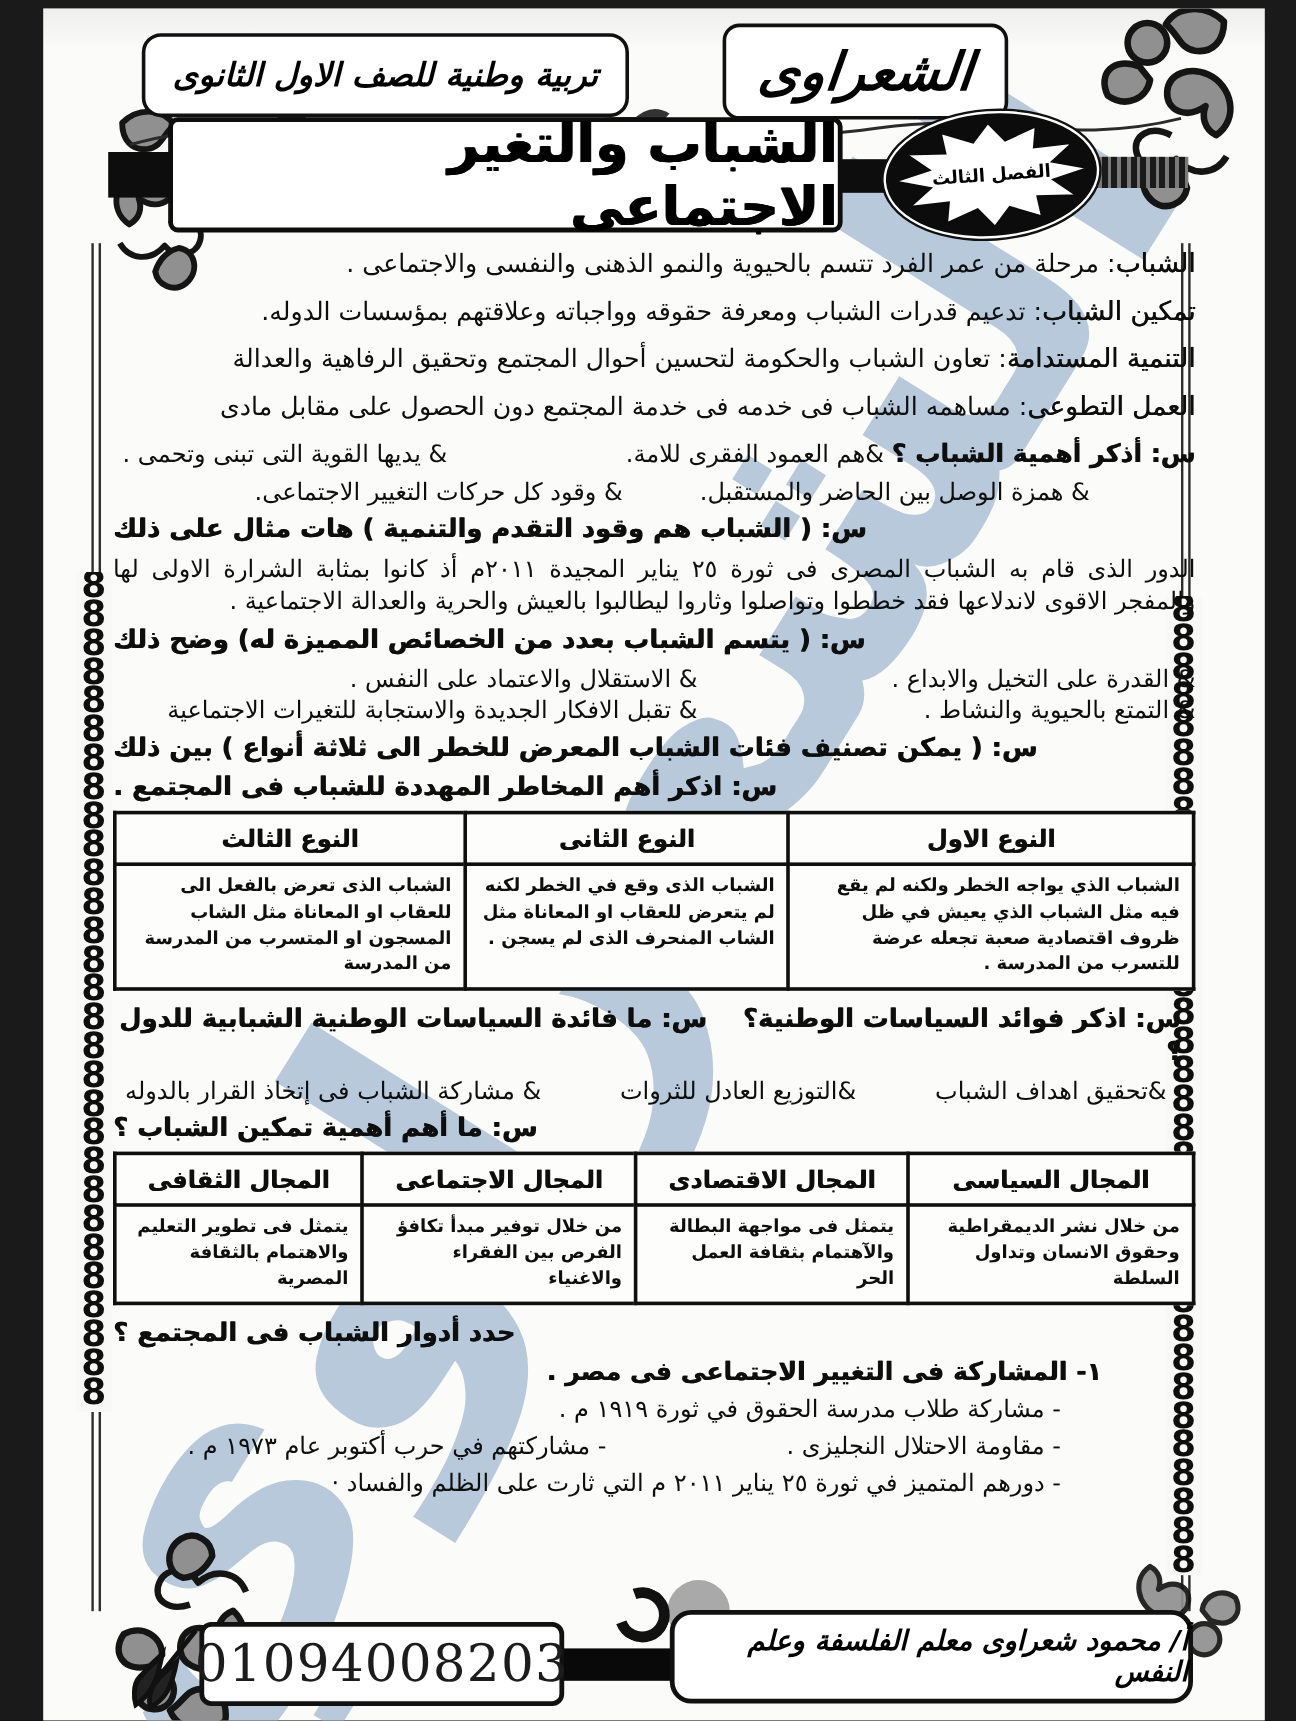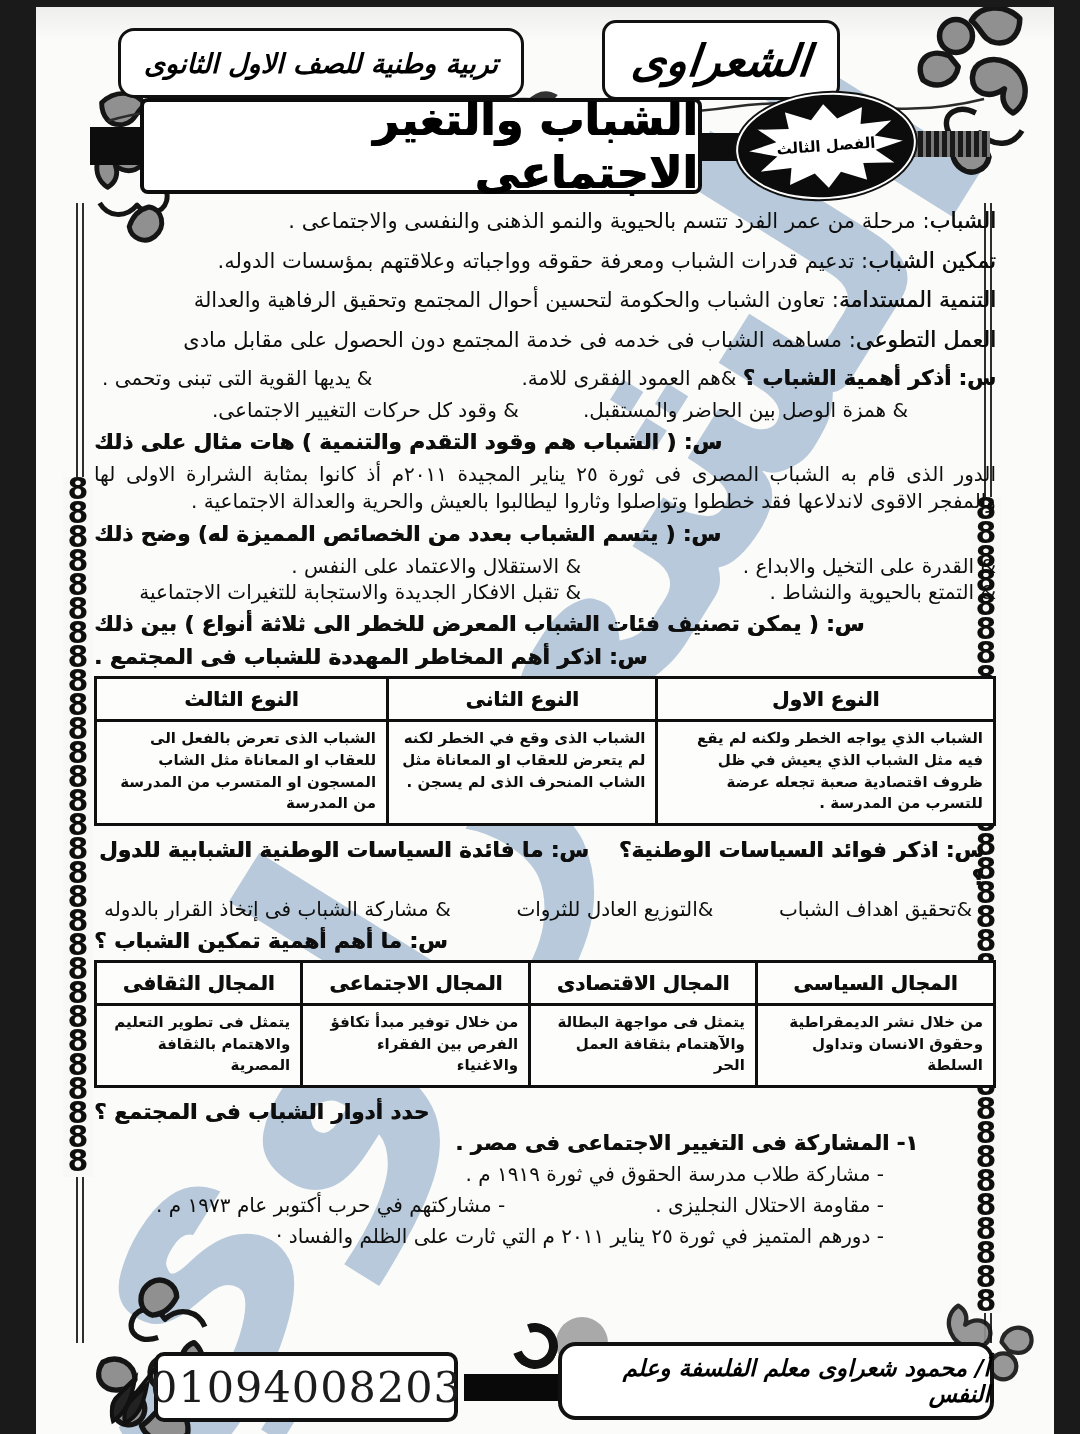--- a/index.html
+++ b/index.html
@@ -70,21 +70,21 @@
   .tbl { width:100%; border-collapse:collapse; margin:5px 0 10px; background:#fdfdfb; }
   .tbl th,.tbl td { border:3px solid #0f0f0f; }
   .tbl th { font-size:20px; font-weight:bold; padding:8px 6px; text-align:center; text-shadow:.5px 0 #111; }
   .tbl td { font-size:15px; font-weight:bold; padding:6px 10px; text-align:right; line-height:1.45; vertical-align:top; }
   #risk-table td { height:104px; } #domain-table td { height:82px; }
   .roles-point { font-weight:bold; font-size:21px; margin:4px 78px 6px 0; text-shadow:.5px 0 #111; }
   .bullet { font-size:20px; line-height:1.3; margin:0 112px 5px 0; }
   .bullet-row { display:flex; gap:150px; font-size:20px; line-height:1.3; margin:0 112px 5px 0; }
 
   
-  .phone-box { position:absolute; left:118px; top:1345px; width:304px; height:70px; z-index:6;
+  .phone-box { position:absolute; left:130px; top:1345px; width:304px; height:70px; z-index:6;
                border:4px solid #111; border-radius:10px; background:#fff; direction:ltr;
                display:flex; align-items:center; justify-content:center;
                font-family:"DejaVu Serif",serif; font-size:43px; letter-spacing:1px; color:#1c1c1c; }
   .foot-bar  { position:absolute; left:428px; top:1367px; width:100px; height:27px; background:#090909; z-index:5; }
   .foot-ring { position:absolute; left:476px; top:1316px; width:46px; height:46px; z-index:5;
                border:9px solid #111; border-radius:50%; border-left-color:transparent; transform:rotate(25deg); }
   .foot-blob { position:absolute; left:520px; top:1310px; width:52px; height:52px; background:#a9a9a9;
                border-radius:50%; z-index:4; }
   .name-box { position:absolute; left:522px; top:1335px; width:436px; height:78px; z-index:6;
               border:4px solid #111; border-radius:18px; background:#fff;

